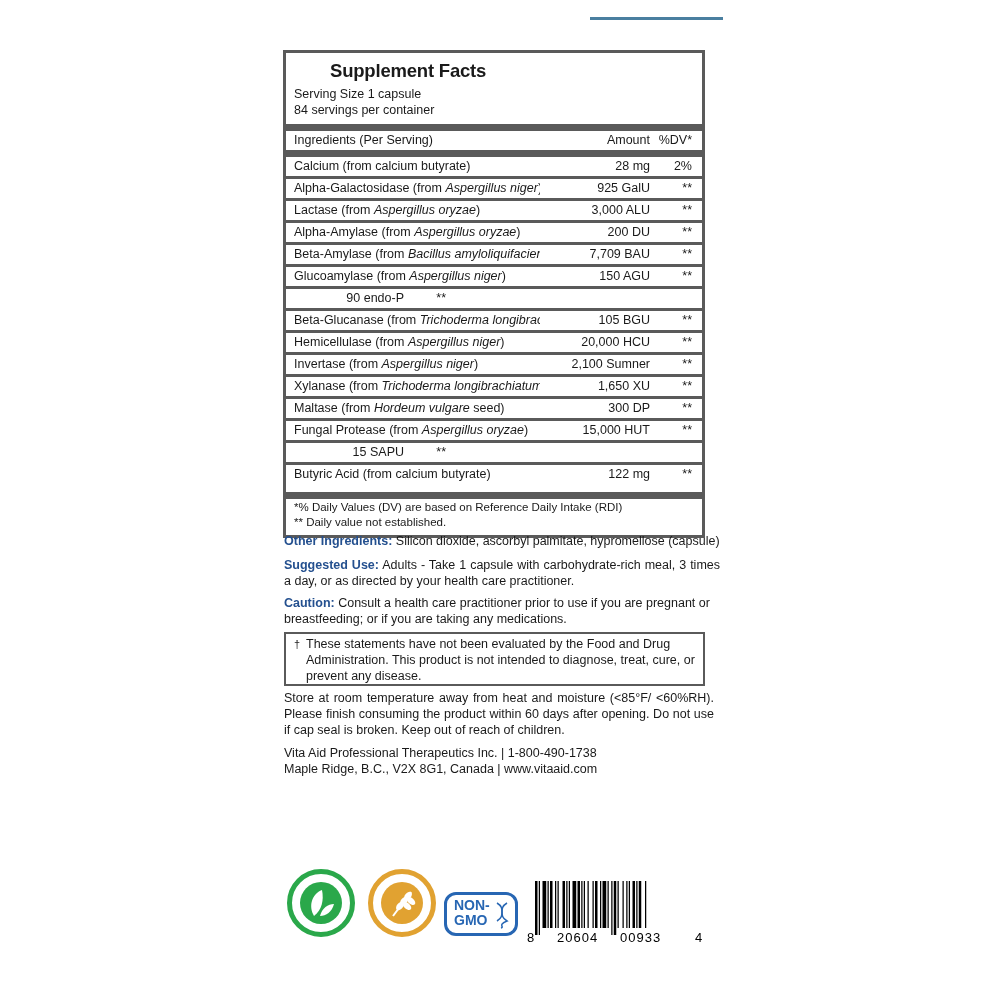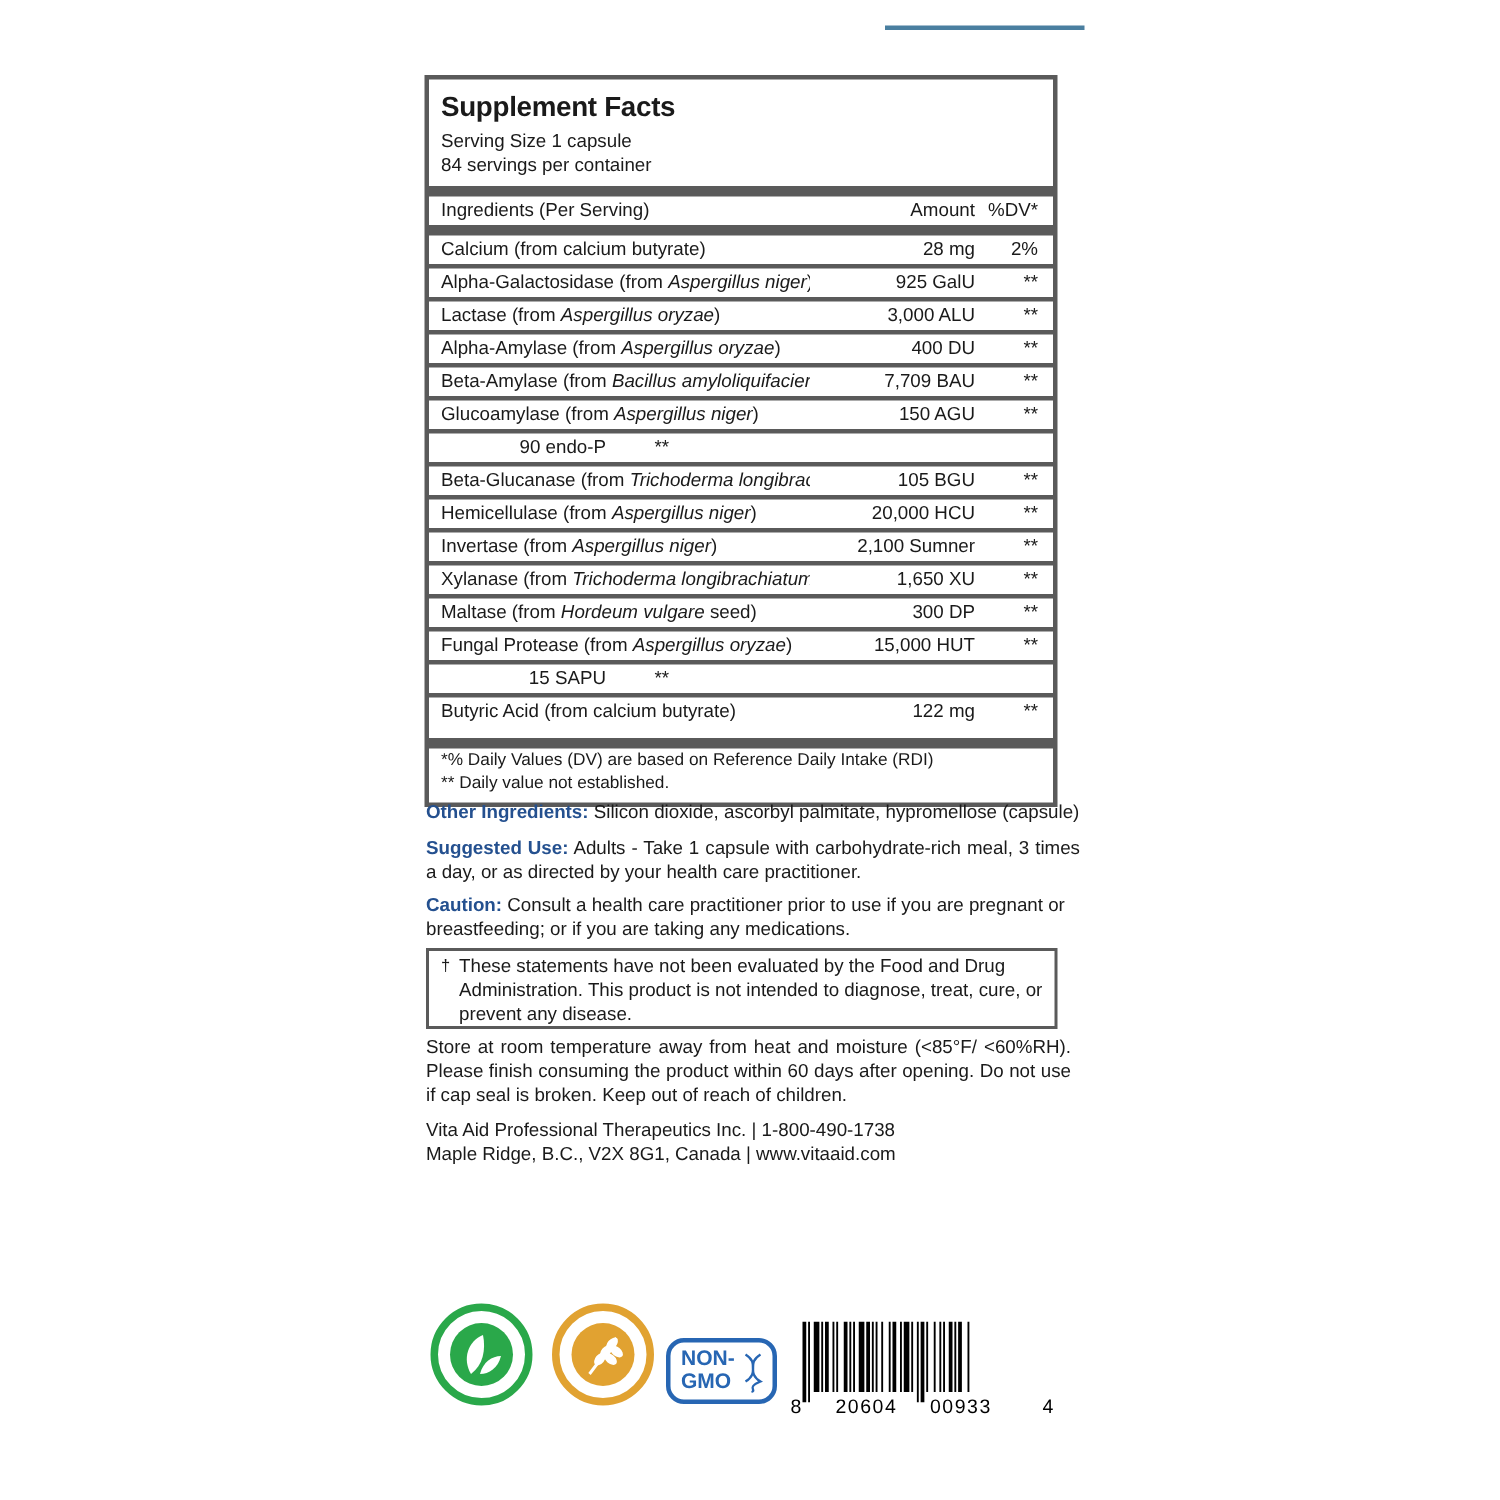--- a/index.html
+++ b/index.html
@@ -3,21 +3,21 @@
 <meta charset="utf-8">
 <style>
   * { box-sizing: border-box; margin: 0; padding: 0; }
   html, body { width: 1000px; height: 1000px; background: #ffffff; overflow: hidden; }
   body { position: relative; font-family: "Liberation Sans", "DejaVu Sans", sans-serif; color: #1a1a1a; }
 
   .top-rule { position: absolute; left: 590px; top: 17px; width: 133px; height: 3px; background: #4a7fa0; }
 
   .facts { position: absolute; left: 283px; top: 50px; width: 422px; border: 3px solid #5a5a5a; background: #fff; }
   .facts-head { padding: 7px 8px 6px 8px; }
-  .facts-title { font-size: 18.5px; font-weight: bold; line-height: 22px; margin-bottom: 4px; letter-spacing: -0.2px; }
+  .facts-title { font-size: 18.5px; font-weight: bold; line-height: 22px; margin-bottom: 4px; letter-spacing: -0.2px; margin-left: 36px; }
   .facts-sub { font-size: 12.5px; line-height: 16px; }
   .thick { height: 7px; background: #5a5a5a; }
   .thin { height: 3px; background: #5a5a5a; }
   .row { display: flex; align-items: center; height: 19px; padding: 0 6px 0 8px; font-size: 12.5px; line-height: 19px; white-space: nowrap; }
   .row .name { flex: 1; overflow: hidden; }
   .row .amt { width: 110px; text-align: right; padding-right: 0; }
   .row .dv { width: 46px; text-align: right; padding-right: 4px; }
   .row.hdr .amt { width: 110px; }
   .row i { font-style: italic; }
   .foot { padding: 1px 8px 5px 8px; font-size: 11.5px; line-height: 15px; }
@@ -74,21 +74,21 @@
       </div>
       <div class="thin"></div>
       <div class="row">
         <span class="name"><span>Lactase (from </span><i>Aspergillus oryzae</i><span>)</span></span>
         <span class="amt">3,000 ALU</span>
         <span class="dv">**</span>
       </div>
       <div class="thin"></div>
       <div class="row">
         <span class="name"><span>Alpha-Amylase (from </span><i>Aspergillus oryzae</i><span>)</span></span>
-        <span class="amt">400 DU</span>
+        <span class="amt">200 DU</span>
         <span class="dv">**</span>
       </div>
       <div class="thin"></div>
       <div class="row">
         <span class="name"><span>Beta-Amylase (from </span><i>Bacillus amyloliquifaciens</i></span>
         <span class="amt">7,709 BAU</span>
         <span class="dv">**</span>
       </div>
       <div class="thin"></div>
       <div class="row">

